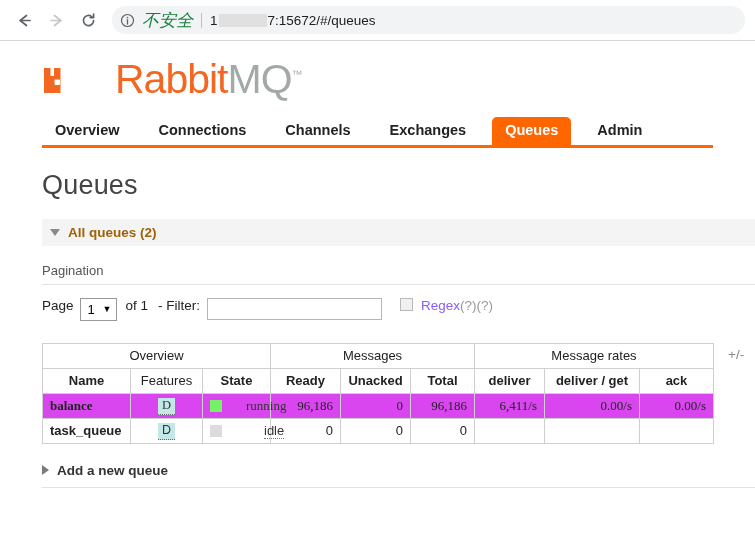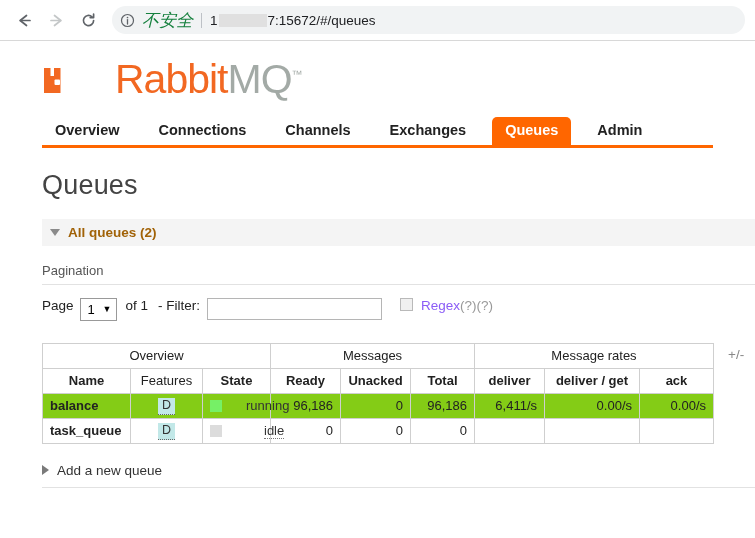--- a/index.html
+++ b/index.html
@@ -223,21 +223,21 @@
   }
   th.col {
     text-align: center;
     font-weight: bold;
     background: #fff;
     font-size: 13px;
   }
   th.col.plain { font-weight: normal; }
   td.num { text-align: right; }
   td.name { font-weight: bold; text-align: left; }
-  tr.alt td { background: #84cc16; }
+  tr.alt td { background: #d946ef; font-family: Liberation Serif, serif; }
   tr.plain td { background: #fff; }
   td.center { text-align: center; }
 
   .feat-badge {
     display: inline-block;
     background: #c2e8e8;
     color: #333;
     font-size: 12.5px;
     padding: 0 4px 1px 4px;
     border-bottom: 1px dotted #666;
@@ -261,21 +261,21 @@
   }
 
   .addnew {
     margin: 19px 0 0 42px;
     width: 713px;
     display: flex;
     align-items: center;
     padding-bottom: 9px;
     border-bottom: 1px solid #e2e2e2;
   }
-  .addnew-label { font-size: 13.5px; font-weight: normal; color: #333; text-align: right; }
+  .addnew-label { font-size: 13.5px; font-weight: bold; color: #333; text-align: right; }
 
   .footer {
     margin: 14px 0 0 42px;
     font-size: 13.5px;
     color: #999;
     display: flex;
     align-items: center;
   }
   .footer .sep {
     width: 1px; height: 15px;

